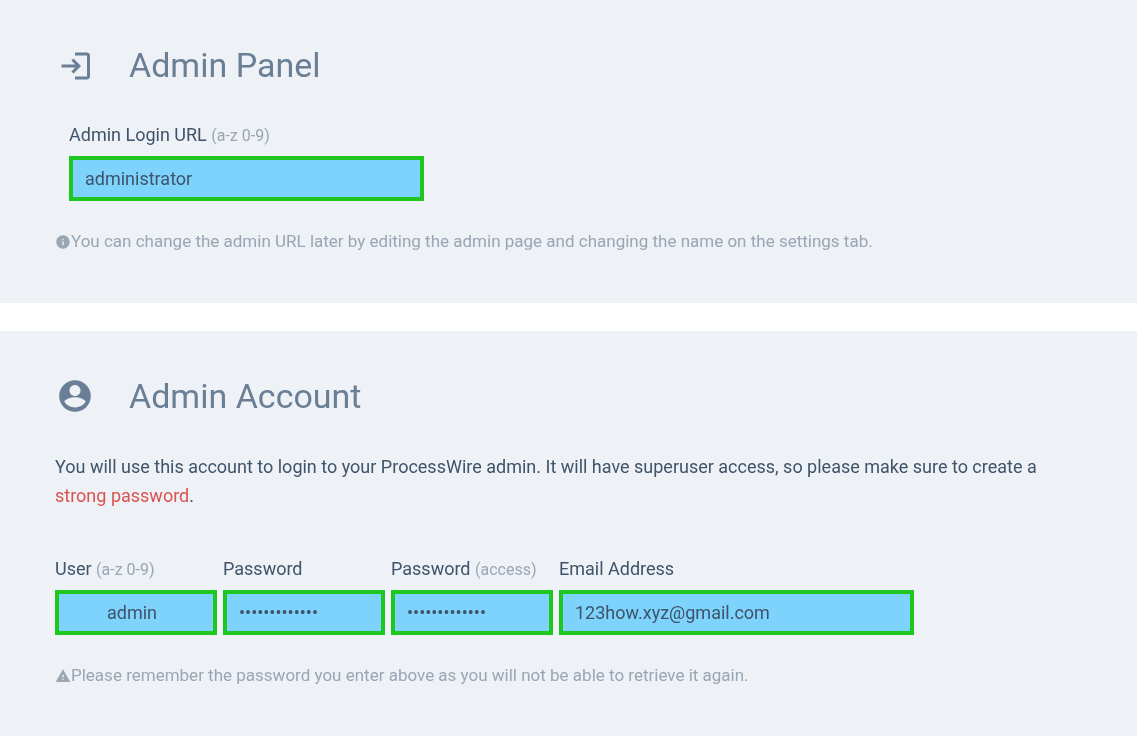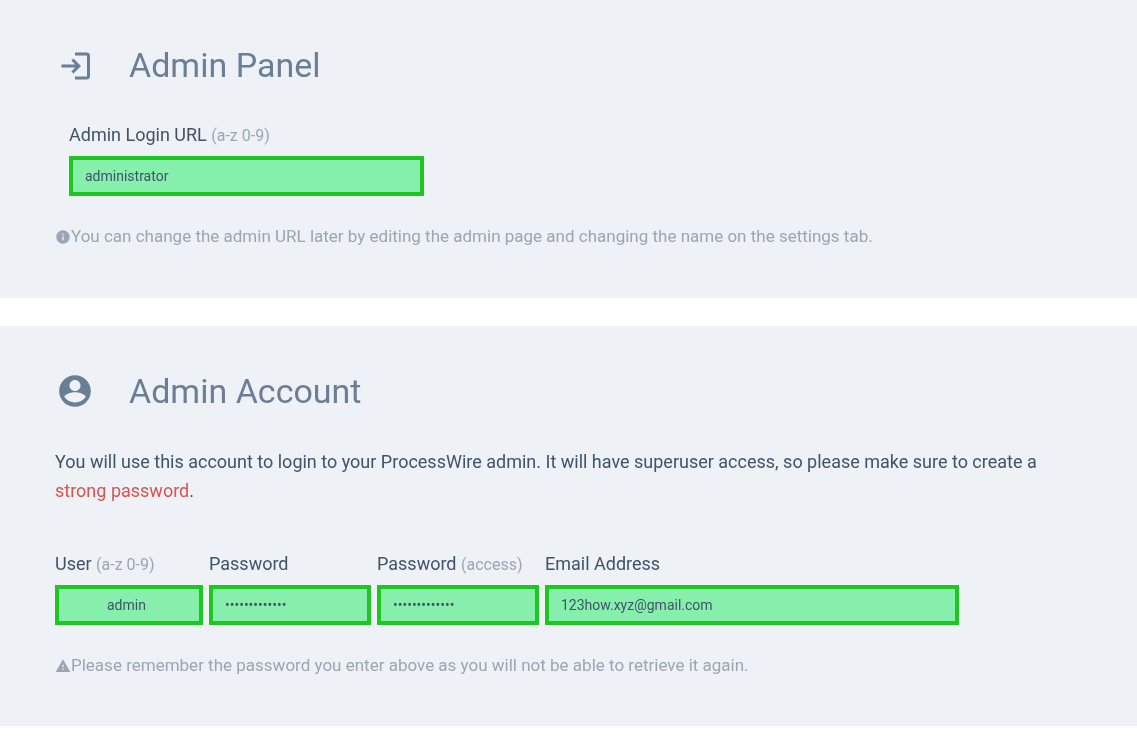--- a/index.html
+++ b/index.html
@@ -43,23 +43,23 @@
     .field-label .hint {
       color: #9aa6b3;
       font-size: 16px;
     }
     .field-group {
       margin-bottom: 28px;
       margin-left: 14px;
     }
     input.text-input {
       border: 4px solid #1fc61f;
-      background: #86efac;
+      background: #7dd3fc;
       color: #3f536a;
-      font-size: 14px;
+      font-size: 18px;
       padding: 8px 12px;
       outline: none;
       font-family: inherit;
     }
     .info-line {
       color: #9aa6b3;
       font-size: 17px;
       display: flex;
       align-items: flex-start;
       margin-top: 28px;
@@ -133,39 +133,39 @@
   <p class="intro">
     <span>You will use this account to login to your ProcessWire admin. It will have superuser access, so please make sure to create a </span><a href="#" class="link">strong password</a><span>.</span>
   </p>
 
   <div class="row">
     <div class="col">
       <div class="field-label">
         <span>User</span>
         <span class="hint">(a-z 0-9)</span>
       </div>
-      <input type="text" class="text-input" style="width: 148px; padding-left: 48px;" value="admin">
+      <input type="text" class="text-input" style="width: 162px; padding-left: 48px;" value="admin">
     </div>
 
     <div class="col">
       <div class="field-label">Password</div>
       <input type="password" class="text-input" style="width: 162px;" value="password12345">
     </div>
 
     <div class="col">
       <div class="field-label">
         <span>Password</span>
         <span class="hint">(access)</span>
       </div>
       <input type="password" class="text-input" style="width: 162px;" value="password12345">
     </div>
 
     <div class="col">
       <div class="field-label">Email Address</div>
-      <input type="text" class="text-input" style="width: 414px;" value="123how.xyz@gmail.com">
+      <input type="text" class="text-input" style="width: 355px;" value="123how.xyz@gmail.com">
     </div>
   </div>
 
   <div class="info-line">
     <span class="mini-icon">
       <svg width="16" height="16" viewBox="0 0 24 24" fill="#9aa6b3">
         <path d="M1 21h22L12 2 1 21zm12-3h-2v-2h2v2zm0-4h-2v-4h2v4z"></path>
       </svg>
     </span>
     <span>Please remember the password you enter above as you will not be able to retrieve it again.</span>

